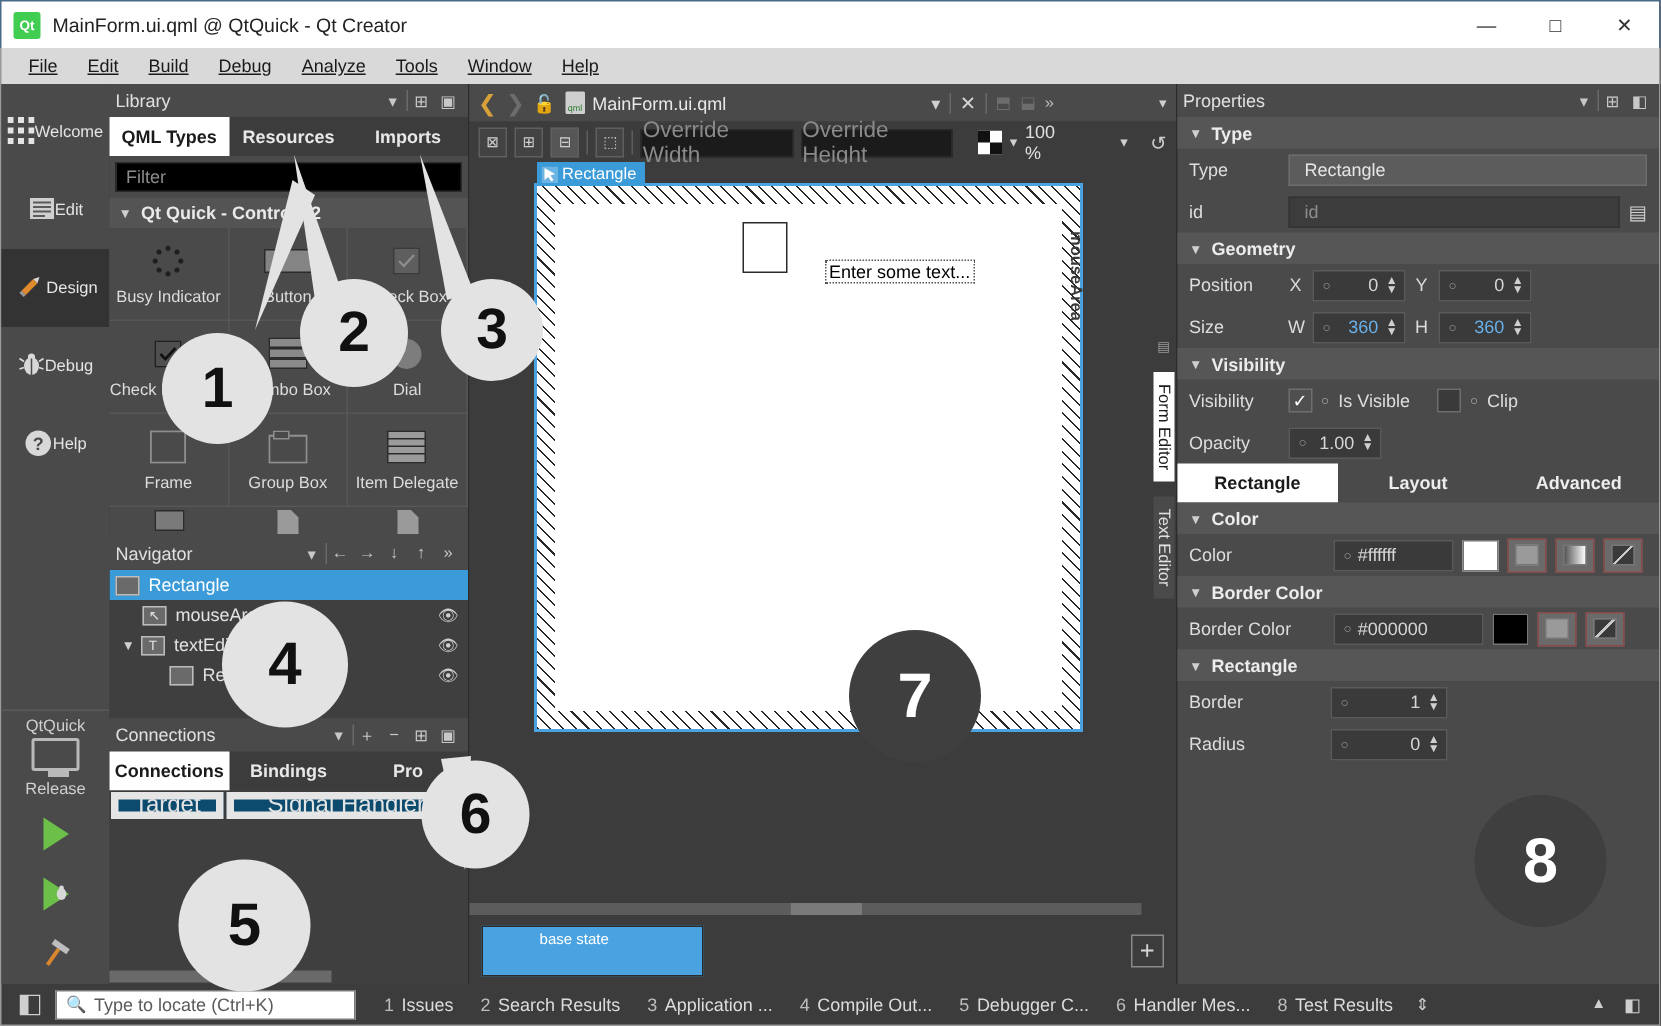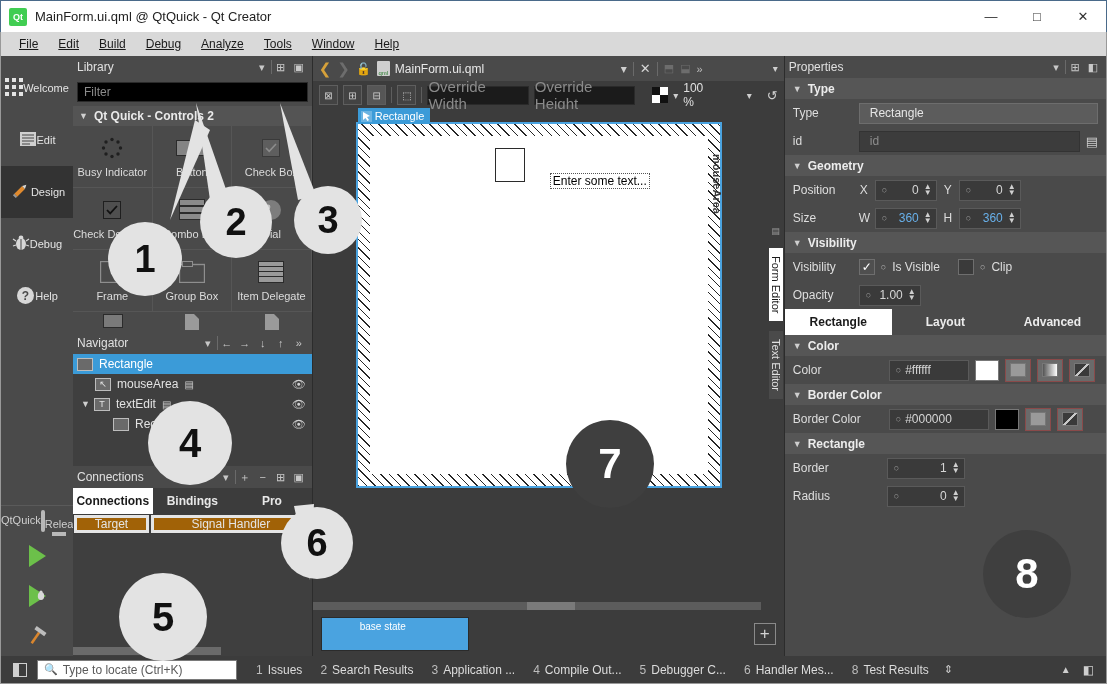--- a/index.html
+++ b/index.html
@@ -45,21 +45,21 @@
   }
   .mode {
     width:72px; height:52px; display:flex; flex-direction:row;
     align-items:center; justify-content:center; color:#e4e4e4; font-size:11px;
   }
   .mode.active { background:#333333; }
   .mode .glyph { height:24px; display:flex; align-items:center; font-size:17px; margin-bottom:2px; }
   .mode .lbl { font-size:11px; }
   #modebar-spacer { flex:1; }
   #kit-area {
-    width:72px; padding:4px 0 4px 0; display:flex; flex-direction:row;
+    width:72px; padding:4px 0 4px 0; display:flex; flex-direction:column;
     align-items:center; border-top:1px solid #5a5a5a;
   }
   #kit-name { font-size:11px; color:#cfcfcf; margin-bottom:2px; }
   #kit-icon {
     width:32px; height:22px; border:2px solid #b9b9b9; border-radius:2px;
     position:relative;
   }
   #kit-icon:after {
     content:""; position:absolute; left:9px; bottom:-6px; width:14px; height:4px; background:#b9b9b9;
   }
@@ -93,21 +93,21 @@
   }
   .griditem .ic { width:36px; height:26px; display:flex; align-items:center; justify-content:center; }
   .griditem .nm { font-size:11px; color:#dcdcdc; }
   #nav-tree { background:#3f3f3f; flex:1; overflow:hidden; }
   .nav-row { height:20px; display:flex; align-items:center; font-size:12px; color:#e2e2e2; padding-right:6px; }
   .nav-row.selected { background:#3b9bd8; color:#fff; }
   .nav-box { width:16px; height:13px; border:1px solid #bdbdbd; background:#6a6a6a; margin-right:6px; flex:0 0 auto; }
   .nav-eye { margin-left:auto; font-size:11px; color:#d0d0d0; }
   .nav-alias { font-size:10px; color:#c9c9c9; margin-left:6px; }
   #conn-table-head { height:20px; display:flex; background:#3c3c3c; gap:2px; padding:1px; }
-  .th { background:#a16207; border:3px solid #e5e5e5; display:flex; align-items:center; justify-content:center; font-size:12px; color:#e4e4e4; }
+  .th { background:#0c4a6e; border:5px solid #e5e5e5; display:flex; align-items:center; justify-content:center; font-size:16px; color:#e4e4e4; }
   #conn-body { flex:1; background:#3f3f3f; }
   
   #center { flex:1; display:flex; flex-direction:column; background:#3c3c3c; position:relative; }
   #doc-bar { height:25px; display:flex; align-items:center; gap:6px; padding:0 6px; background:#4a4a4a; }
   .nav-arrow { font-size:15px; color:#d6a13a; }
   .nav-arrow.dim { color:#6d6d6d; }
   #doc-combo {
     flex:0 1 250px; height:19px; background:#4a4a4a; display:flex; align-items:center;
     gap:5px; font-size:12px; color:#e8e8e8;
   }
@@ -326,20 +326,25 @@
 
   <div id="leftcol">
 
     <div class="panel-header">
       <span class="ph-title">Library</span>
       <span class="hdr-ic">▾</span>
       <span style="width:1px;height:14px;background:#6a6a6a;"></span>
       <span class="hdr-ic">⊞</span>
       <span class="hdr-ic">▣</span>
     </div>
+    <div class="tabrow">
+      <div class="tab active">QML Types</div>
+      <div class="tab">Resources</div>
+      <div class="tab">Imports</div>
+    </div>
     <div id="filter-box">Filter</div>
     <div class="section-row">
       <span class="caret">▼</span>
       <span>Qt Quick - Controls 2</span>
     </div>
     <div id="itemgrid">
       <div class="griditem">
         <div class="ic">
           <svg width="24" height="24" viewBox="0 0 24 24">
               <g fill="#1f1f1f">

